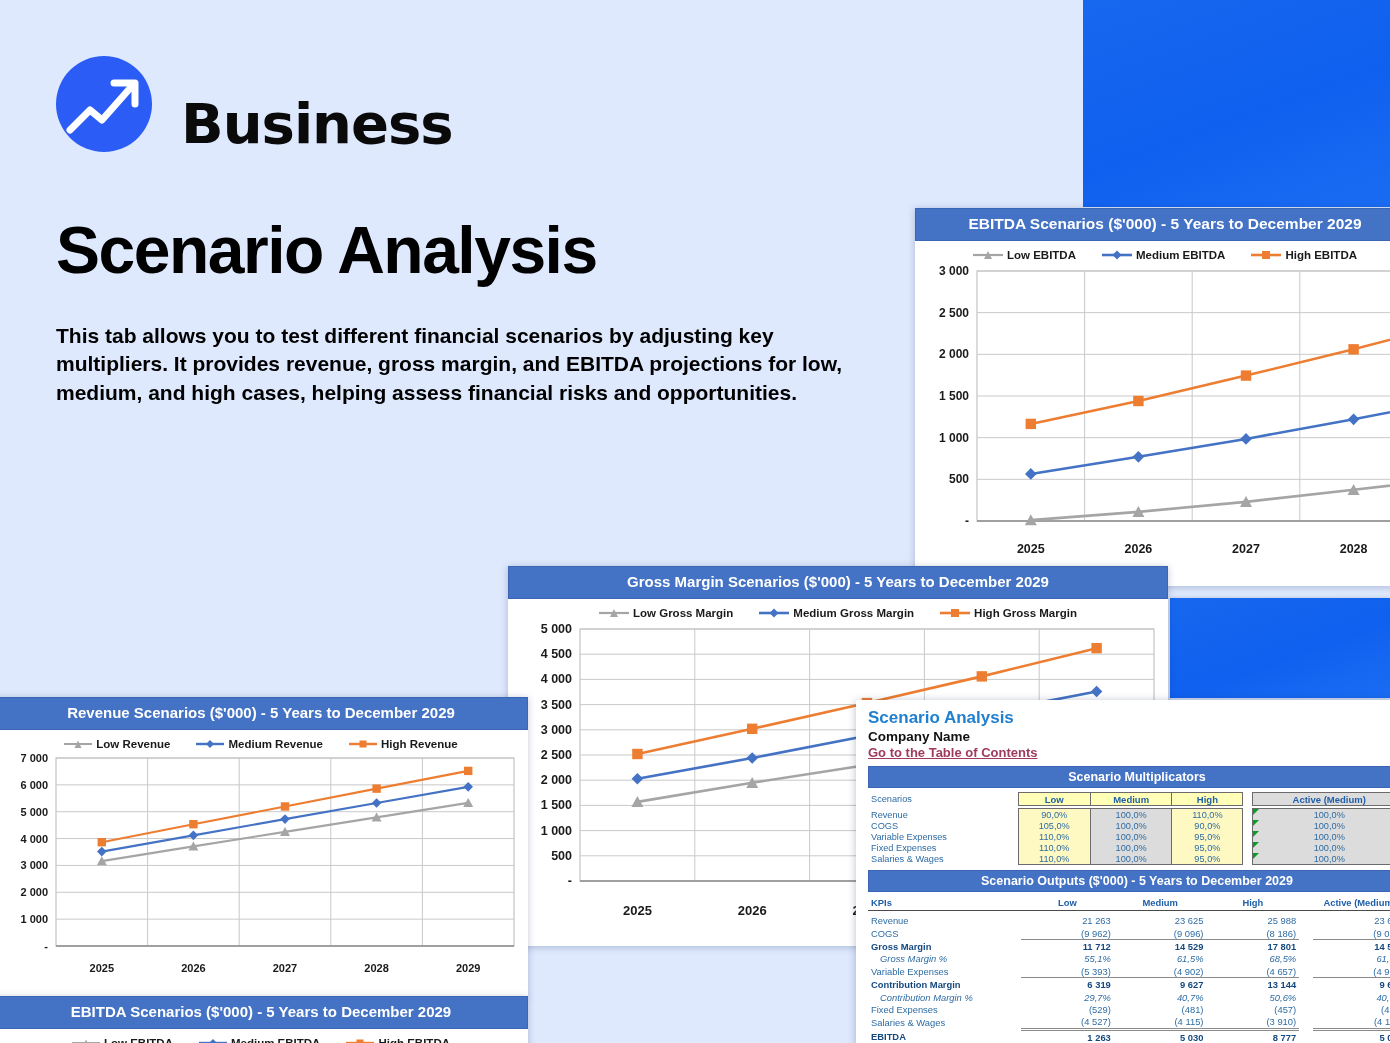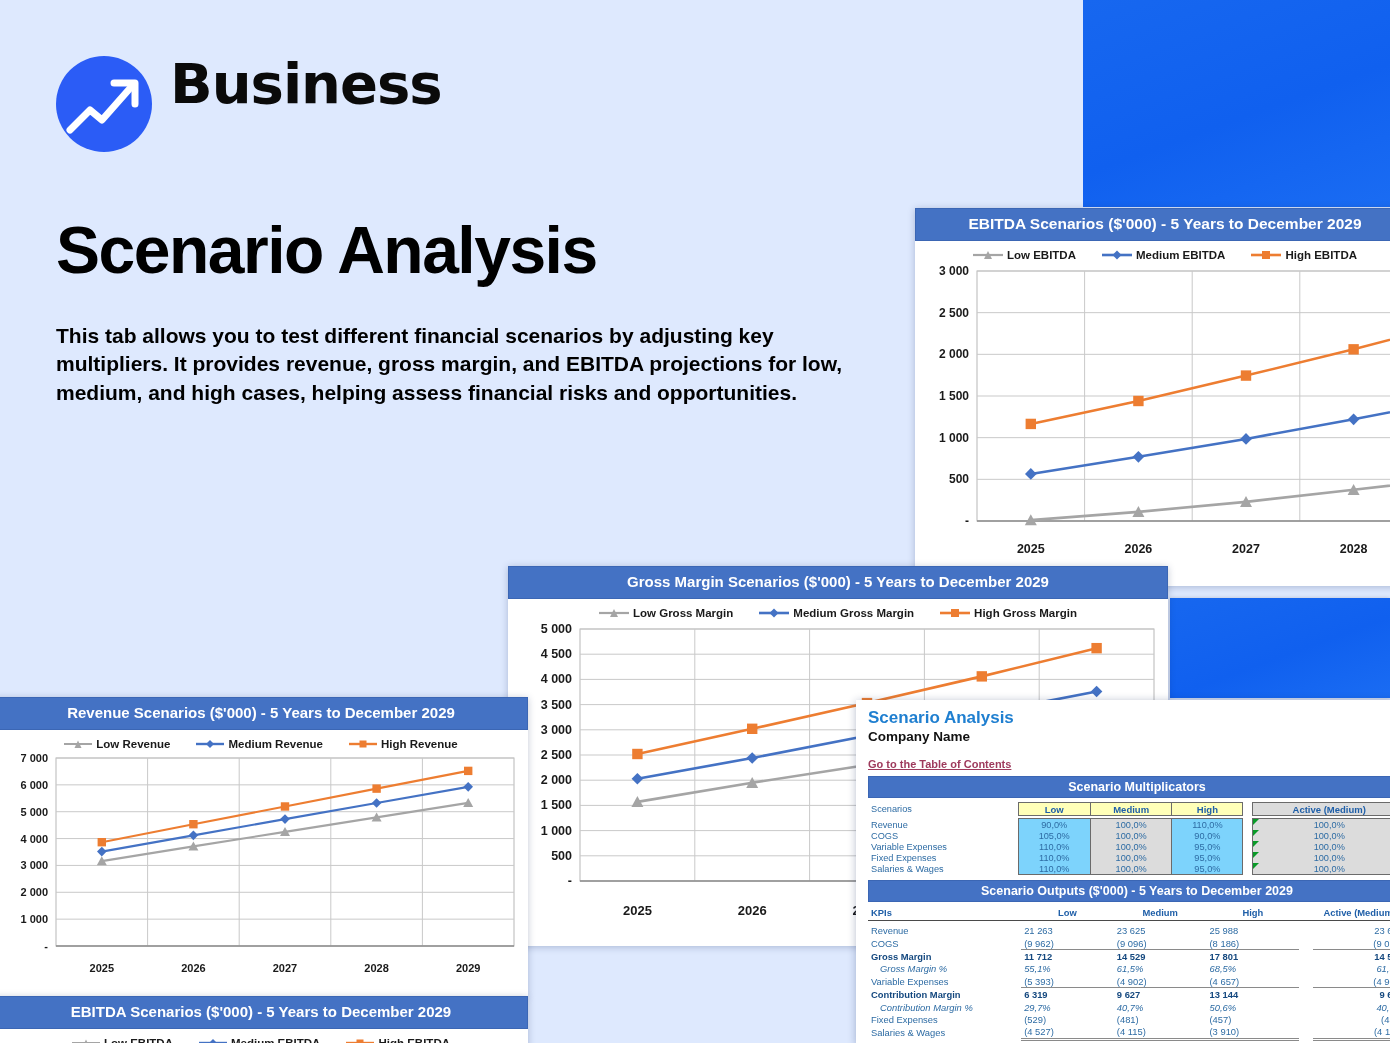--- a/index.html
+++ b/index.html
@@ -4,21 +4,21 @@
 <style>
   * { box-sizing: border-box; margin:0; padding:0; }
   html,body { width:1390px; height:1043px; overflow:hidden; }
   body {
     font-family: "Liberation Sans", sans-serif;
     background: #dee9fe;
     position: relative;
   }
 
   
-  #brand { position:absolute; left:56px; top:56px; display:flex; align-items:flex-start; gap:18px; }
+  #brand { position:absolute; left:56px; top:56px; display:flex; align-items:flex-end; gap:29px; }
   #brand .logo-circle {
     width:96px; height:96px; border-radius:50%;
     background:#2b5cf6; position:relative; flex:none;
   }
   #brand .logo-circle svg { position:absolute; inset:0; }
   .brand-words { line-height:1; }
   .brand-top {
     font-size:56px; font-weight:bold; letter-spacing:-1px; color:#0a0a0a;
     font-family:"DejaVu Sans", sans-serif;
   }
@@ -75,51 +75,51 @@
   
   #sheet-panel {
     position:absolute; left:856px; top:700px; width:560px; height:345px;
     background:#fff; box-shadow:0 1px 8px rgba(20,40,90,.3);
     padding:8px 10px 0 12px; overflow:hidden;
     font-size:9.5px; color:#2e6ca4;
   }
   .sheet-h1 { font-size:17px; font-weight:bold; color:#1f7fd0; line-height:1.15; }
   .sheet-h2 { font-size:13.5px; font-weight:bold; color:#111; line-height:1.25; margin-top:1px; }
   .sheet-link {
-    font-size:11px; font-weight:bold; color:#9e3a5c;
-    text-decoration:underline; display:inline-block; margin-top:13px; margin-bottom:6px;
+    font-size:13px; font-weight:bold; color:#9e3a5c;
+    text-decoration:underline; display:inline-block; margin-top:0; margin-bottom:6px;
   }
   .band {
     background:#4472c4; color:#fff; font-weight:bold; text-align:center;
     font-size:12.5px; padding:3px 0; border:1px solid #3b66b4;
     margin-bottom:4px;
   }
   .mult-table { width:100%; border-collapse:collapse; font-size:9.2px; }
   .mult-table td { padding:0.5px 3px; white-space:nowrap; }
   .mult-label { color:#2e6ca4; text-align:left; width:150px; }
   .hdrcell {
     text-align:center; font-weight:bold; color:#1f5fa8;
     background:#ffffb8; border:1.3px solid #6b6b6b; font-size:9.5px; padding:1px 0;
   }
   .hdrcell.active { background:#dcdcdc; }
   .valcell { text-align:center; border-left:1.3px solid #6b6b6b; border-right:1.3px solid #6b6b6b; }
-  .valcell.yellow { background:#7dd3fc; }
+  .valcell.yellow { background:#fef9c3; }
   .valcell.grey { background:#dcdcdc; }
   .valcell.active { background:#dcdcdc; position:relative; }
   .valcell.active::before {
     content:""; position:absolute; left:0; top:0;
     border-top:6px solid #0a9a28; border-right:6px solid transparent;
   }
   .rowtop td.valcell { border-top:1.3px solid #6b6b6b; }
   .rowbot td.valcell { border-bottom:1.3px solid #6b6b6b; }
   .spacer-col { width:10px; }
 
   .out-table { width:100%; border-collapse:collapse; font-size:9.4px; }
   .out-table td { padding:0.7px 3px; white-space:nowrap; color:#2e6ca4; }
-  .out-table td.num { width:92px; }
+  .out-table td.num { text-align:right; width:92px; }
   .out-table td.lbl { text-align:left; width:152px; }
   .out-table tr.hdr td { font-weight:bold; color:#1f5fa8; text-align:center; border-bottom:1.4px solid #4a4a4a; padding-bottom:2px; }
   .out-table tr.hdr td.lbl { text-align:left; }
   .out-table tr.bold td { font-weight:bold; color:#14487f; }
   .out-table tr.ital td { font-style:italic; }
   .out-table tr.ital td.lbl { padding-left:12px; }
   .out-table tr.topline td.num, .out-table tr.topline td.numa { border-top:1.3px solid #8a8a8a; }
   .out-table tr.dbl td.num, .out-table tr.dbl td.numa { border-top:3px double #8a8a8a;margin-top:32px; }
   .out-table td.numa { text-align:right; width:92px; }
   .gap { width:14px; }

